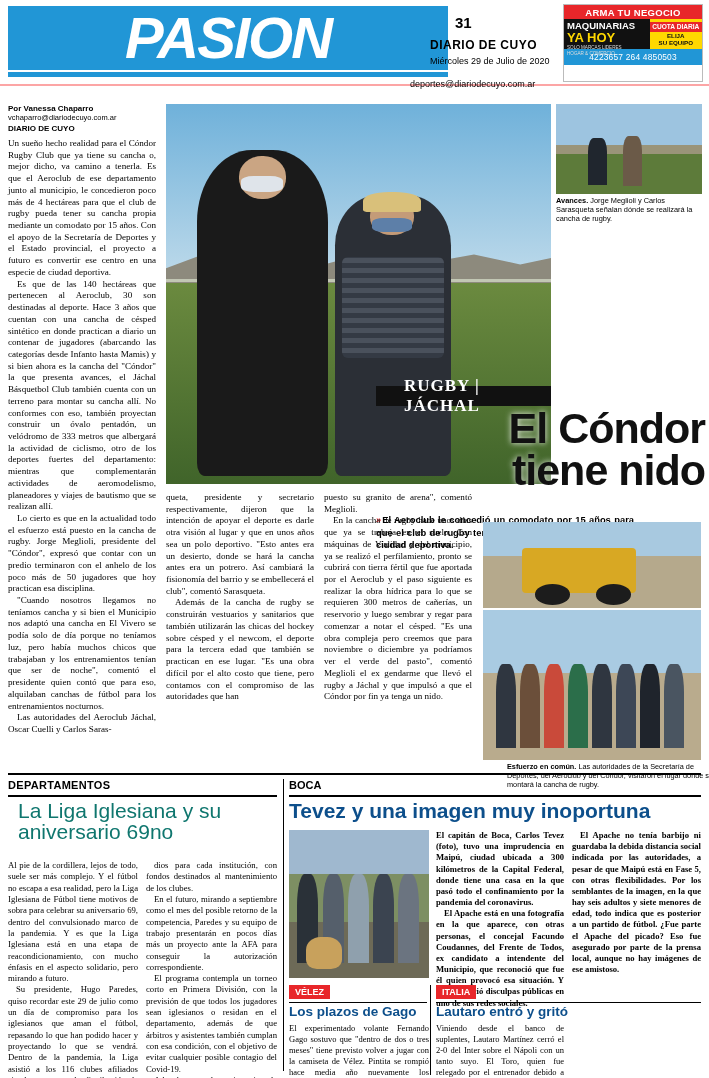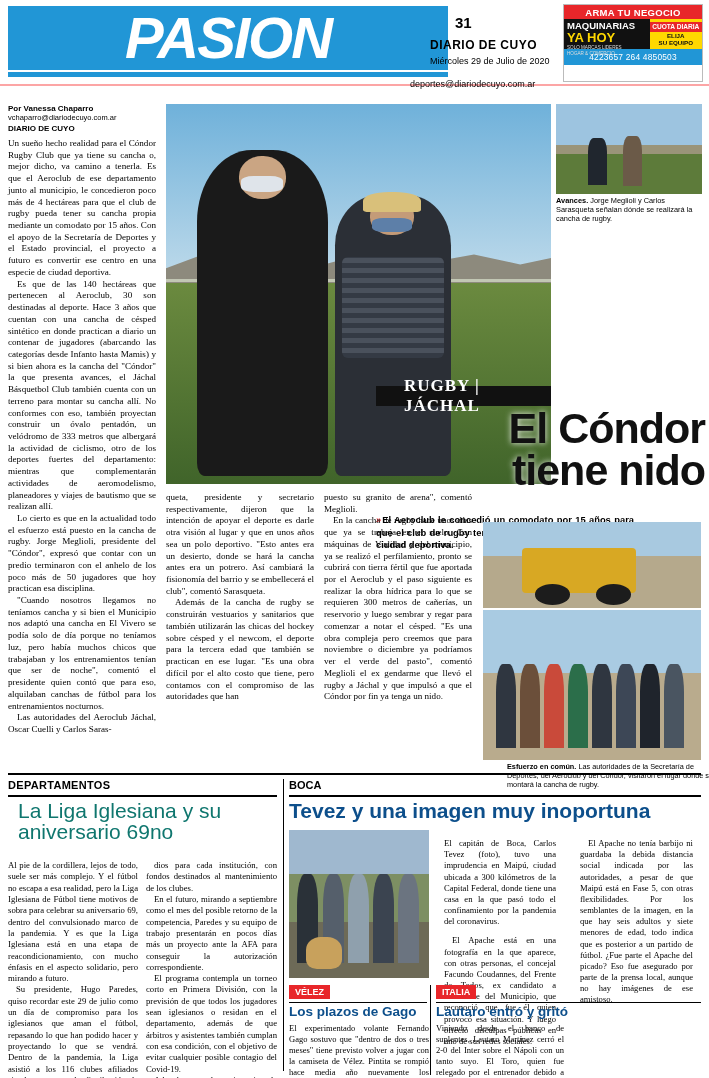--- a/index.html
+++ b/index.html
@@ -179,21 +179,21 @@
     font-weight:bold; font-size:11px;}
   .boca-rule { position:absolute; left:289px; top:795px; width:412px; height:2px; background:#000; }
   .boca-title { position:absolute; left:289px; top:800px; width:412px;
     font-family:"Liberation Sans", sans-serif; font-weight:bold; font-size:21px; line-height:1.04; color:#0d4f8b;}
   .boca-photo { position:absolute; left:289px; top:830px; width:140px; height:148px;
     background:linear-gradient(#9fb8cf 0 30%, #7d8f63 30% 62%, #6d6a57 62% 100%); overflow:hidden;}
   .boca-photo .pp { position:absolute; bottom:10%; width:15%; height:60%; border-radius:36% 36% 0 0;}
   .boca-photo .dog { position:absolute; left:12%; bottom:6%; width:26%; height:22%; background:#c8a15c; border-radius:40% 40% 30% 30%;}
   .boca-body { position:absolute; left:436px; top:830px; width:128px; font-size:8.6px; line-height:1.3; text-align:justify;}
   .boca-body2 { position:absolute; left:572px; top:830px; width:129px; font-size:8.6px; line-height:1.3; text-align:justify;}
-  .boca-body p, .boca-body2 p { margin:8px; text-indent:8px;}
+  .boca-body p, .boca-body2 p { margin:0; text-indent:8px;font-weight:bold;}
   .boca-body p.first { text-indent:0; }
 
   
   .velez-label { position:absolute; left:289px; top:985px; background:#e8262a; color:#fff;
      font-family:"Liberation Sans", sans-serif; font-weight:bold; font-size:9px; padding:2px 6px;}
   .velez-rule { position:absolute; left:289px; top:1002px; width:138px; height:1px; background:#000;}
   .velez-title { position:absolute; left:289px; top:1005px; width:140px;
      font-family:"Liberation Sans", sans-serif; font-weight:bold; font-size:13.5px; color:#0d4f8b; line-height:1.05;}
   .velez-body { position:absolute; left:289px; top:1023px; width:140px; font-size:8.5px; line-height:1.28; text-align:justify;}
   .velez-body p { margin:0; text-indent:8px;}

